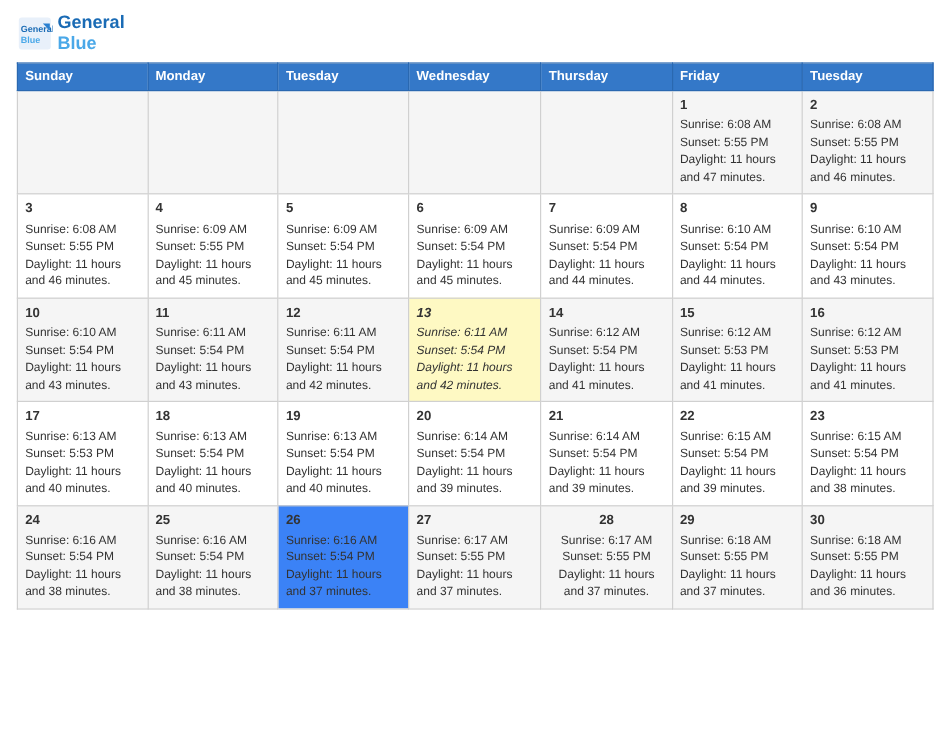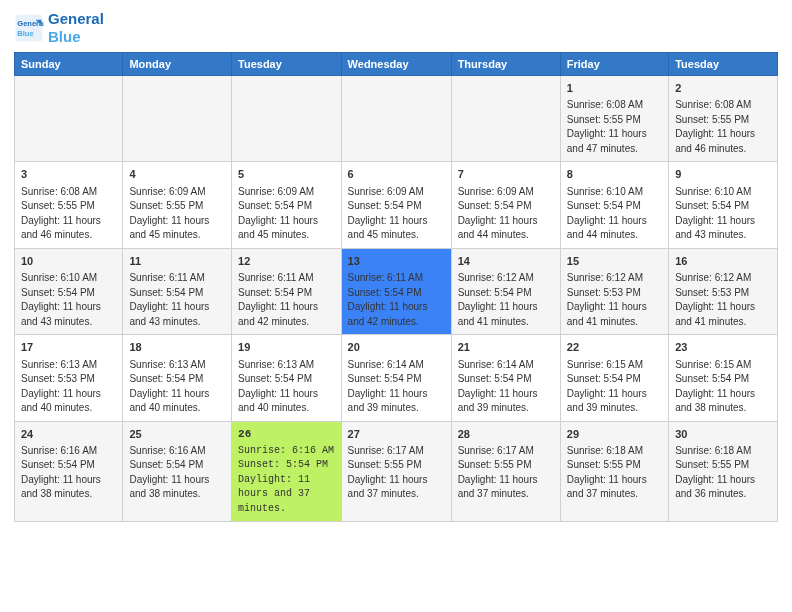--- a/index.html
+++ b/index.html
@@ -179,21 +179,21 @@
         <tr>
           <td style="background: rgb(245, 245, 245);"><span class="day-num">10</span><span class="day-info" style="white-space: pre-line;">Sunrise: 6:10 AM
 Sunset: 5:54 PM
 Daylight: 11 hours and 43 minutes.</span></td>
           <td style="background: rgb(245, 245, 245);"><span class="day-num">11</span><span class="day-info" style="white-space: pre-line;">Sunrise: 6:11 AM
 Sunset: 5:54 PM
 Daylight: 11 hours and 43 minutes.</span></td>
           <td style="background: rgb(245, 245, 245);"><span class="day-num">12</span><span class="day-info" style="white-space: pre-line;">Sunrise: 6:11 AM
 Sunset: 5:54 PM
 Daylight: 11 hours and 42 minutes.</span></td>
-          <td style="background: #3b82f6;"><span class="day-num">13</span><span class="day-info" style="white-space: pre-line;">Sunrise: 6:11 AM
+          <td style="background: #fef9c3; font-style: italic;"><span class="day-num">13</span><span class="day-info" style="white-space: pre-line;">Sunrise: 6:11 AM
 Sunset: 5:54 PM
 Daylight: 11 hours and 42 minutes.</span></td>
           <td style="background: rgb(245, 245, 245);"><span class="day-num">14</span><span class="day-info" style="white-space: pre-line;">Sunrise: 6:12 AM
 Sunset: 5:54 PM
 Daylight: 11 hours and 41 minutes.</span></td>
           <td style="background: rgb(245, 245, 245);"><span class="day-num">15</span><span class="day-info" style="white-space: pre-line;">Sunrise: 6:12 AM
 Sunset: 5:53 PM
 Daylight: 11 hours and 41 minutes.</span></td>
           <td style="background: rgb(245, 245, 245);"><span class="day-num">16</span><span class="day-info" style="white-space: pre-line;">Sunrise: 6:12 AM
 Sunset: 5:53 PM
@@ -222,27 +222,27 @@
 Sunset: 5:54 PM
 Daylight: 11 hours and 38 minutes.</span></td>
         </tr>
         <tr>
           <td style="background: rgb(245, 245, 245);"><span class="day-num">24</span><span class="day-info" style="white-space: pre-line;">Sunrise: 6:16 AM
 Sunset: 5:54 PM
 Daylight: 11 hours and 38 minutes.</span></td>
           <td style="background: rgb(245, 245, 245);"><span class="day-num">25</span><span class="day-info" style="white-space: pre-line;">Sunrise: 6:16 AM
 Sunset: 5:54 PM
 Daylight: 11 hours and 38 minutes.</span></td>
-          <td style="background: #bef264; font-family: Liberation Mono, monospace;"><span class="day-num">26</span><span class="day-info" style="white-space: pre-line;">Sunrise: 6:16 AM
+          <td style="background: #3b82f6;"><span class="day-num">26</span><span class="day-info" style="white-space: pre-line;">Sunrise: 6:16 AM
 Sunset: 5:54 PM
 Daylight: 11 hours and 37 minutes.</span></td>
           <td style="background: rgb(245, 245, 245);"><span class="day-num">27</span><span class="day-info" style="white-space: pre-line;">Sunrise: 6:17 AM
 Sunset: 5:55 PM
 Daylight: 11 hours and 37 minutes.</span></td>
-          <td style="background: rgb(245, 245, 245);"><span class="day-num">28</span><span class="day-info" style="white-space: pre-line;">Sunrise: 6:17 AM
+          <td style="background: rgb(245, 245, 245); text-align: center;"><span class="day-num">28</span><span class="day-info" style="white-space: pre-line;">Sunrise: 6:17 AM
 Sunset: 5:55 PM
 Daylight: 11 hours and 37 minutes.</span></td>
           <td style="background: rgb(245, 245, 245);"><span class="day-num">29</span><span class="day-info" style="white-space: pre-line;">Sunrise: 6:18 AM
 Sunset: 5:55 PM
 Daylight: 11 hours and 37 minutes.</span></td>
           <td style="background: rgb(245, 245, 245); margin-top: 20px;"><span class="day-num">30</span><span class="day-info" style="white-space: pre-line;">Sunrise: 6:18 AM
 Sunset: 5:55 PM
 Daylight: 11 hours and 36 minutes.</span></td>
         </tr>
       </tbody>

